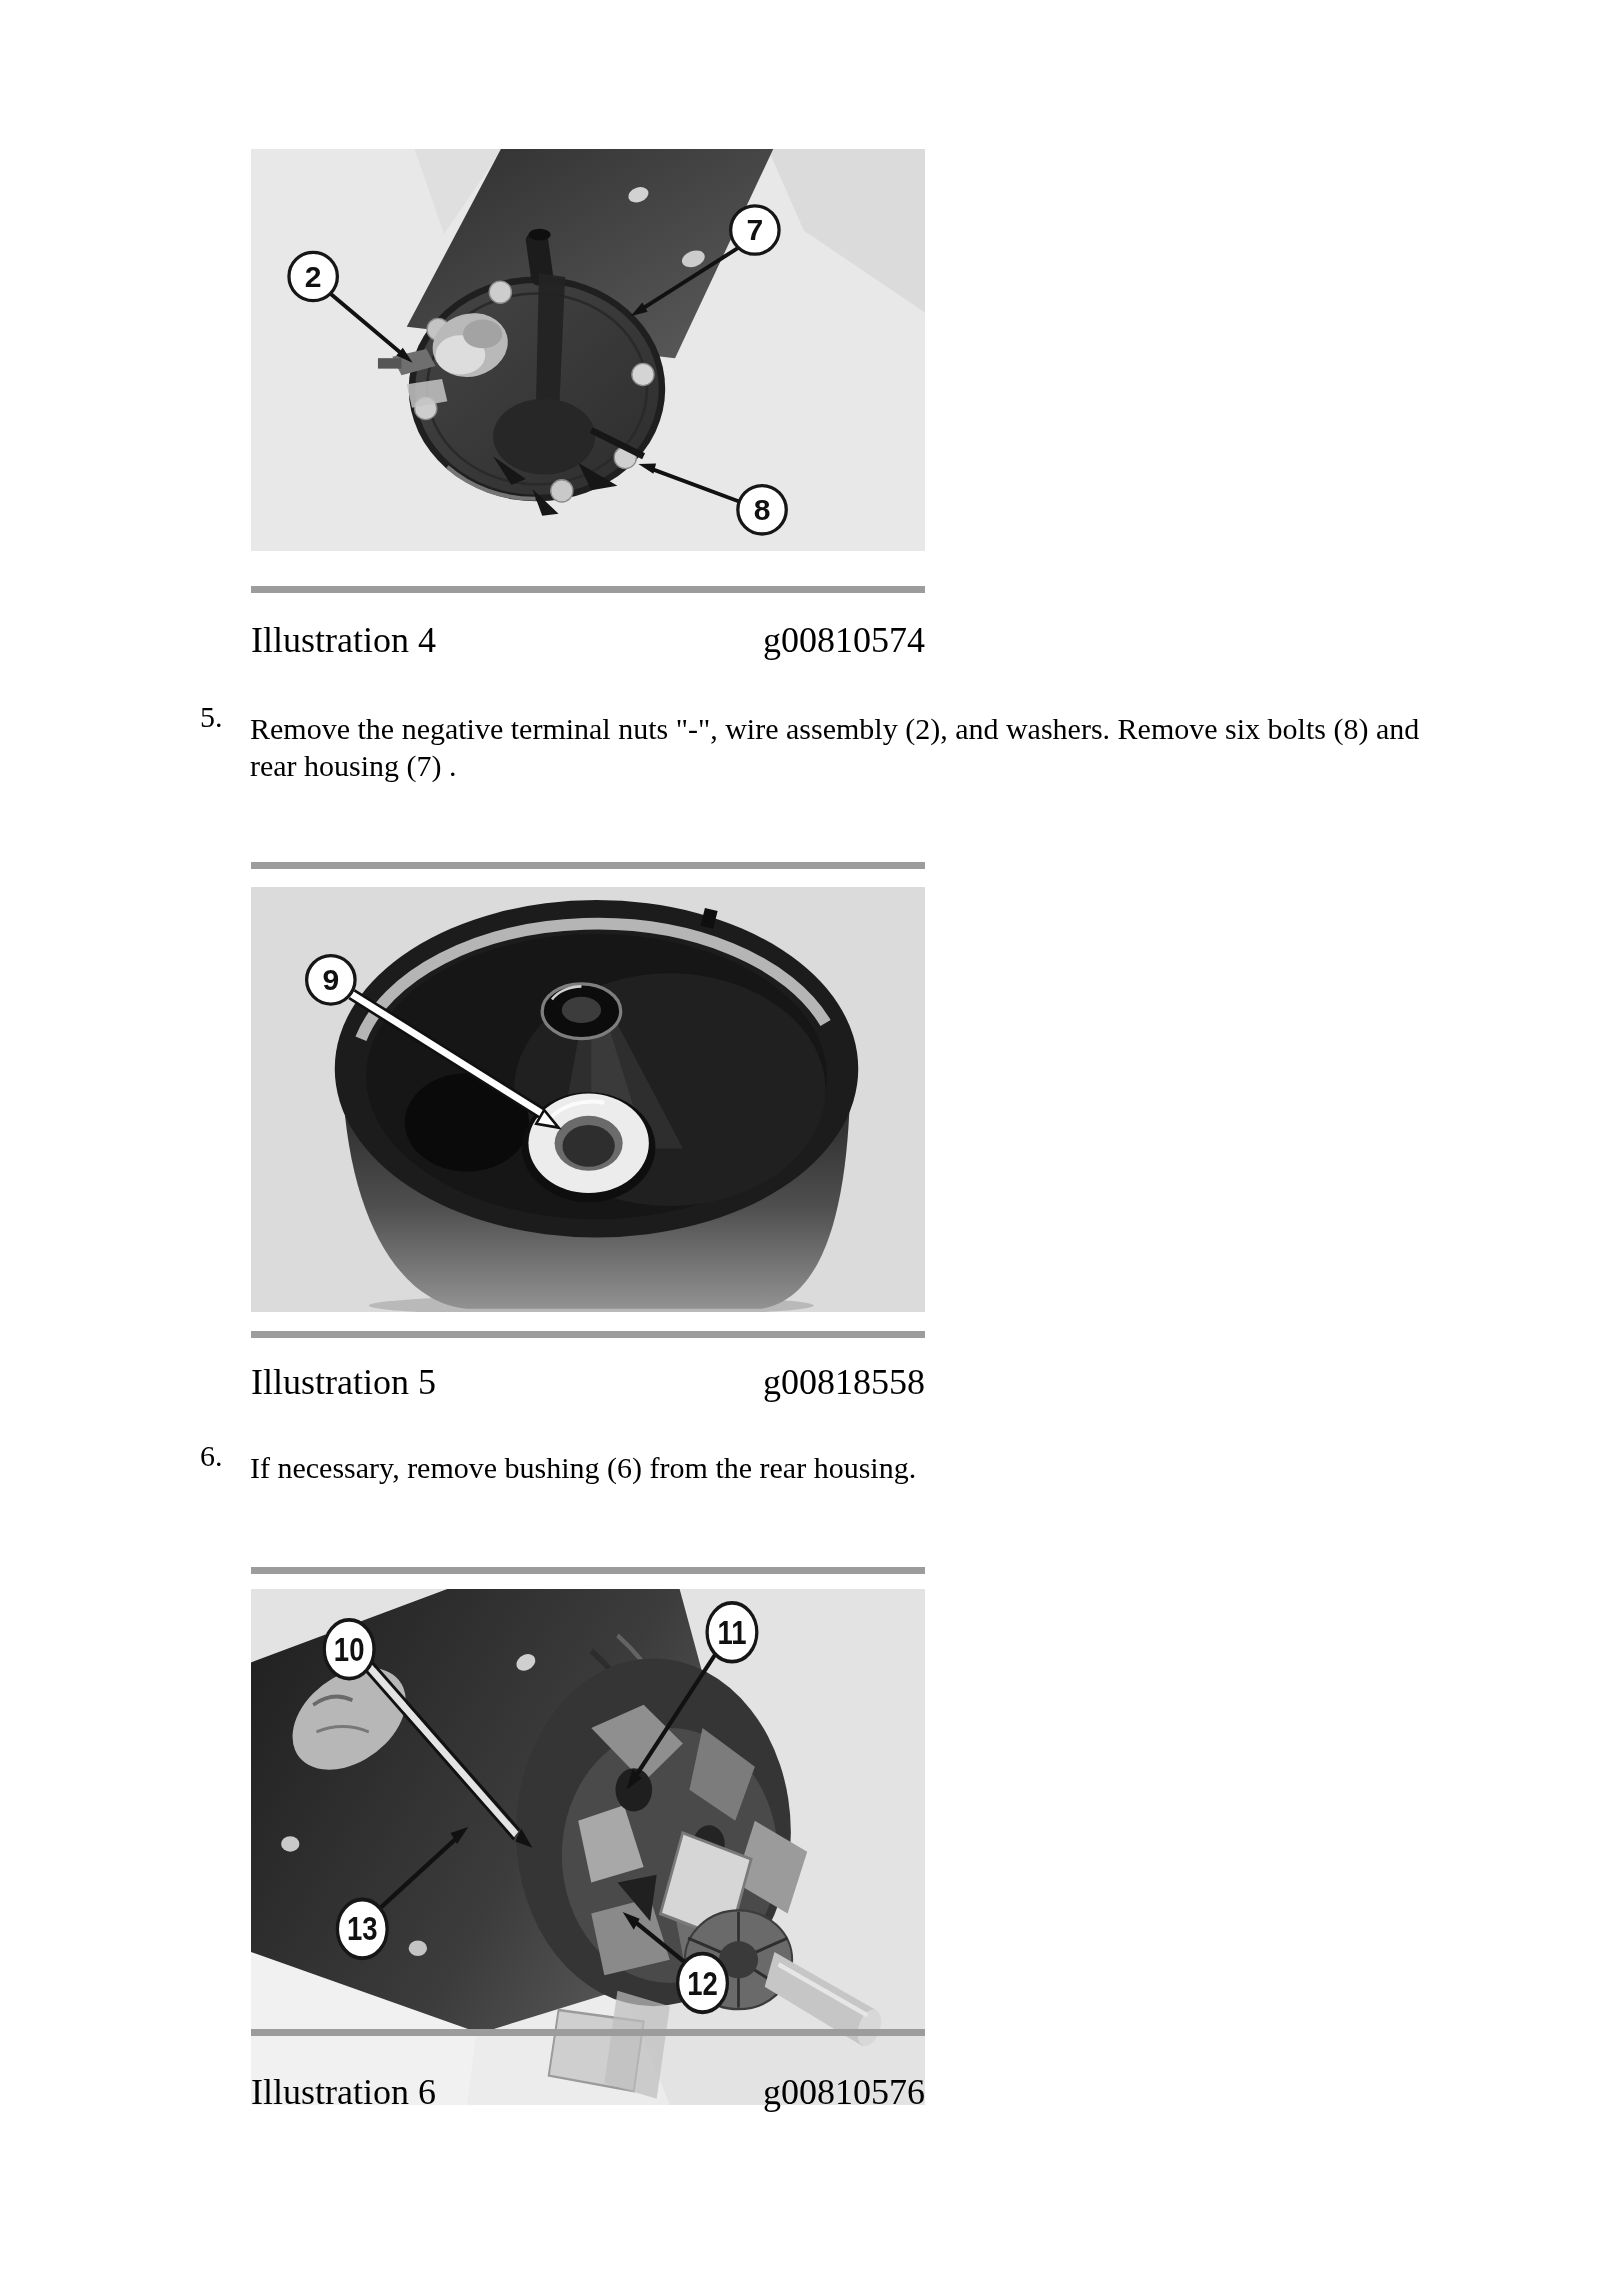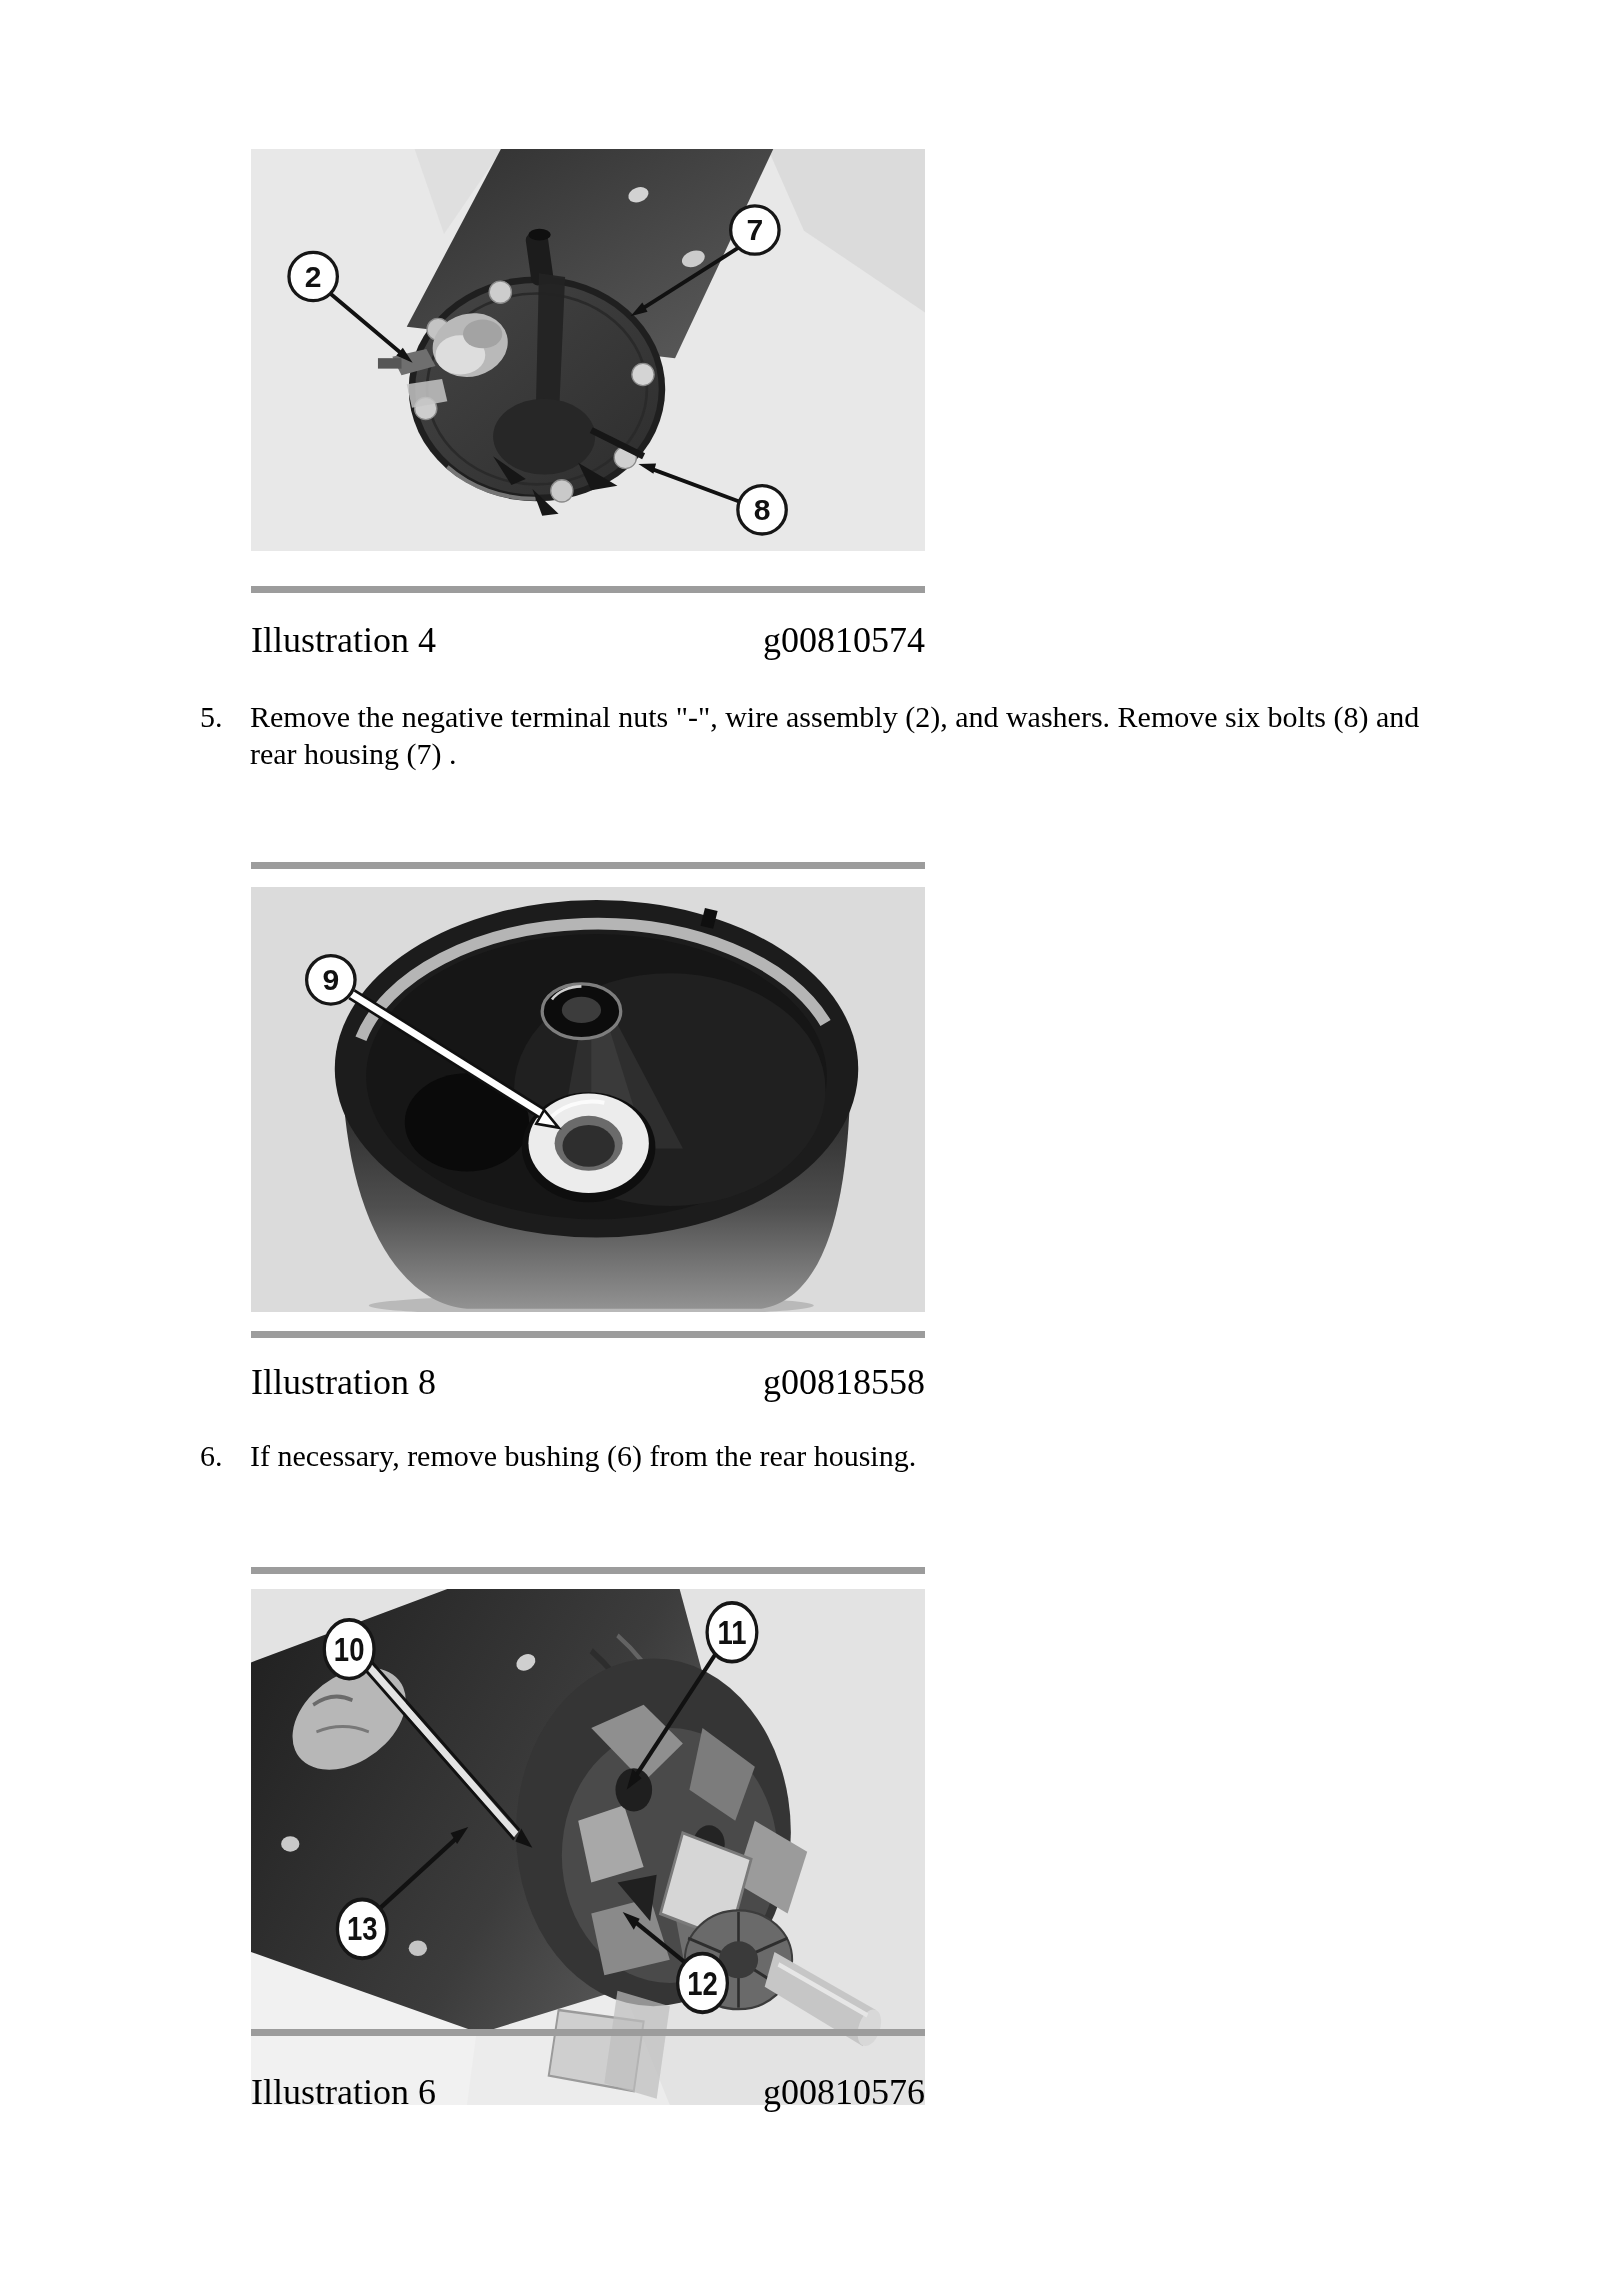--- a/index.html
+++ b/index.html
@@ -5,21 +5,21 @@
   html,body{margin:0;padding:0;background:#ffffff;}
   .page{position:relative;width:1623px;height:2295px;background:#ffffff;overflow:hidden;
         font-family:"Liberation Serif", serif;color:#000;}
   .fig{position:absolute;left:251px;width:674px;overflow:hidden;}
   .fig svg{display:block;width:100%;height:100%;}
   .rule{position:absolute;left:251px;width:674px;height:7.2px;background:#9c9c9c;}
   .caption{position:absolute;left:251px;width:674px;display:flex;justify-content:space-between;
            font-size:36px;line-height:1.15;}
   .step{position:absolute;left:200px;display:flex;align-items:flex-start;font-size:30px;line-height:37px;}
   .step .num{flex:0 0 50px;}
-  .step .txt{width:1175px;}
+  .step .txt{width:1175px;margin-top:12px;}
   .co-circle{fill:#ffffff;stroke:#161616;stroke-width:5px;}
   .co-num{font-family:"Liberation Sans", sans-serif;font-weight:bold;fill:#111;text-anchor:middle;}
   .co-line{stroke:#111;stroke-width:6px;}
   .co-head{fill:#111;}
 </style>
 </head>
 <body>
 
 <div class="page">
 
@@ -154,21 +154,21 @@
         <line x1="158" y1="158" x2="448" y2="340" stroke="#101010" stroke-width="4"></line>
         <polygon points="470,368 436,362 448,341" fill="#ffffff" stroke="#101010" stroke-width="4"></polygon>
         <circle class="co-circle" cx="122" cy="142" r="37"></circle>
         <text class="co-num" x="122" y="158" font-size="46">9</text>
       </g>
     </svg>
   </figure>
 
   <div class="rule" style="top:1331px;height:6.5px;"></div>
   <div class="caption" style="top:1362px;">
-    <span>Illustration 8</span>
+    <span>Illustration 5</span>
     <span>g00818558</span>
   </div>
 
   <div class="step" style="top:1437px;">
     <span class="num">6.</span>
     <div class="txt">If necessary, remove bushing (6) from the rear housing.</div>
   </div>
 
   <div class="rule" style="top:1567px;height:6.5px;"></div>
   <figure class="fig" style="top:1589px;height:516px;margin:0;">

